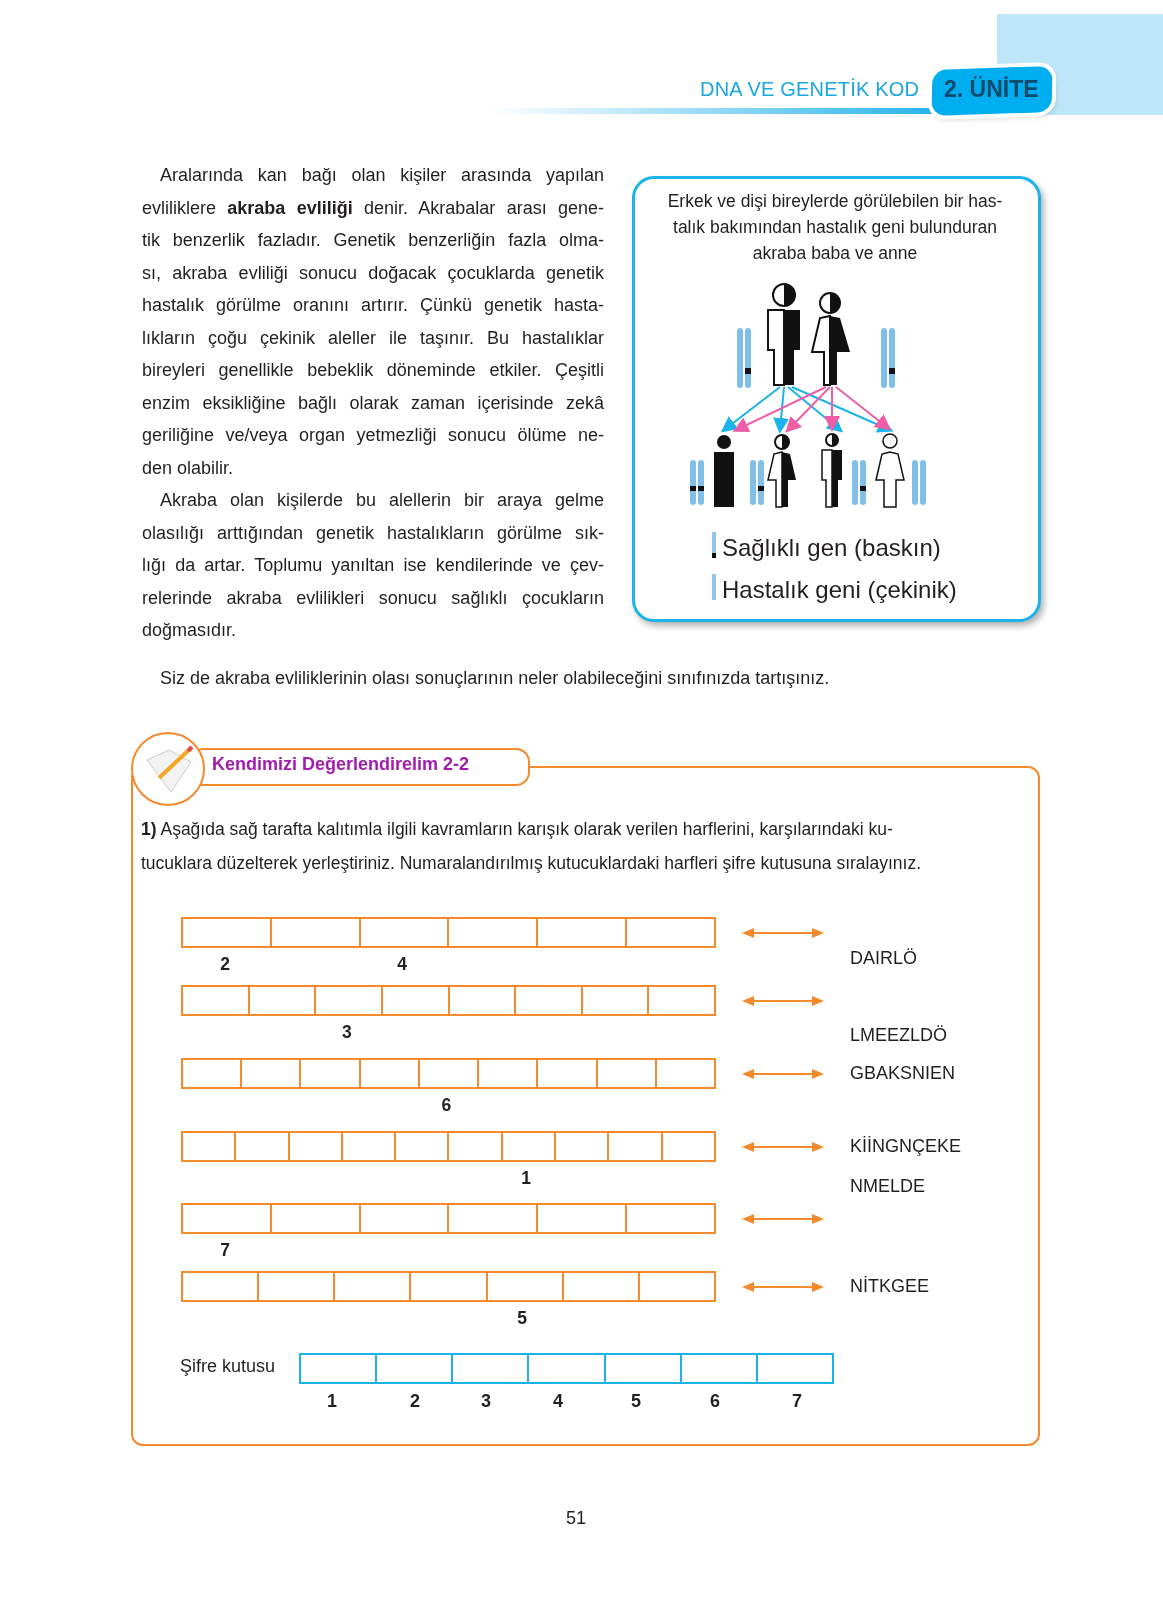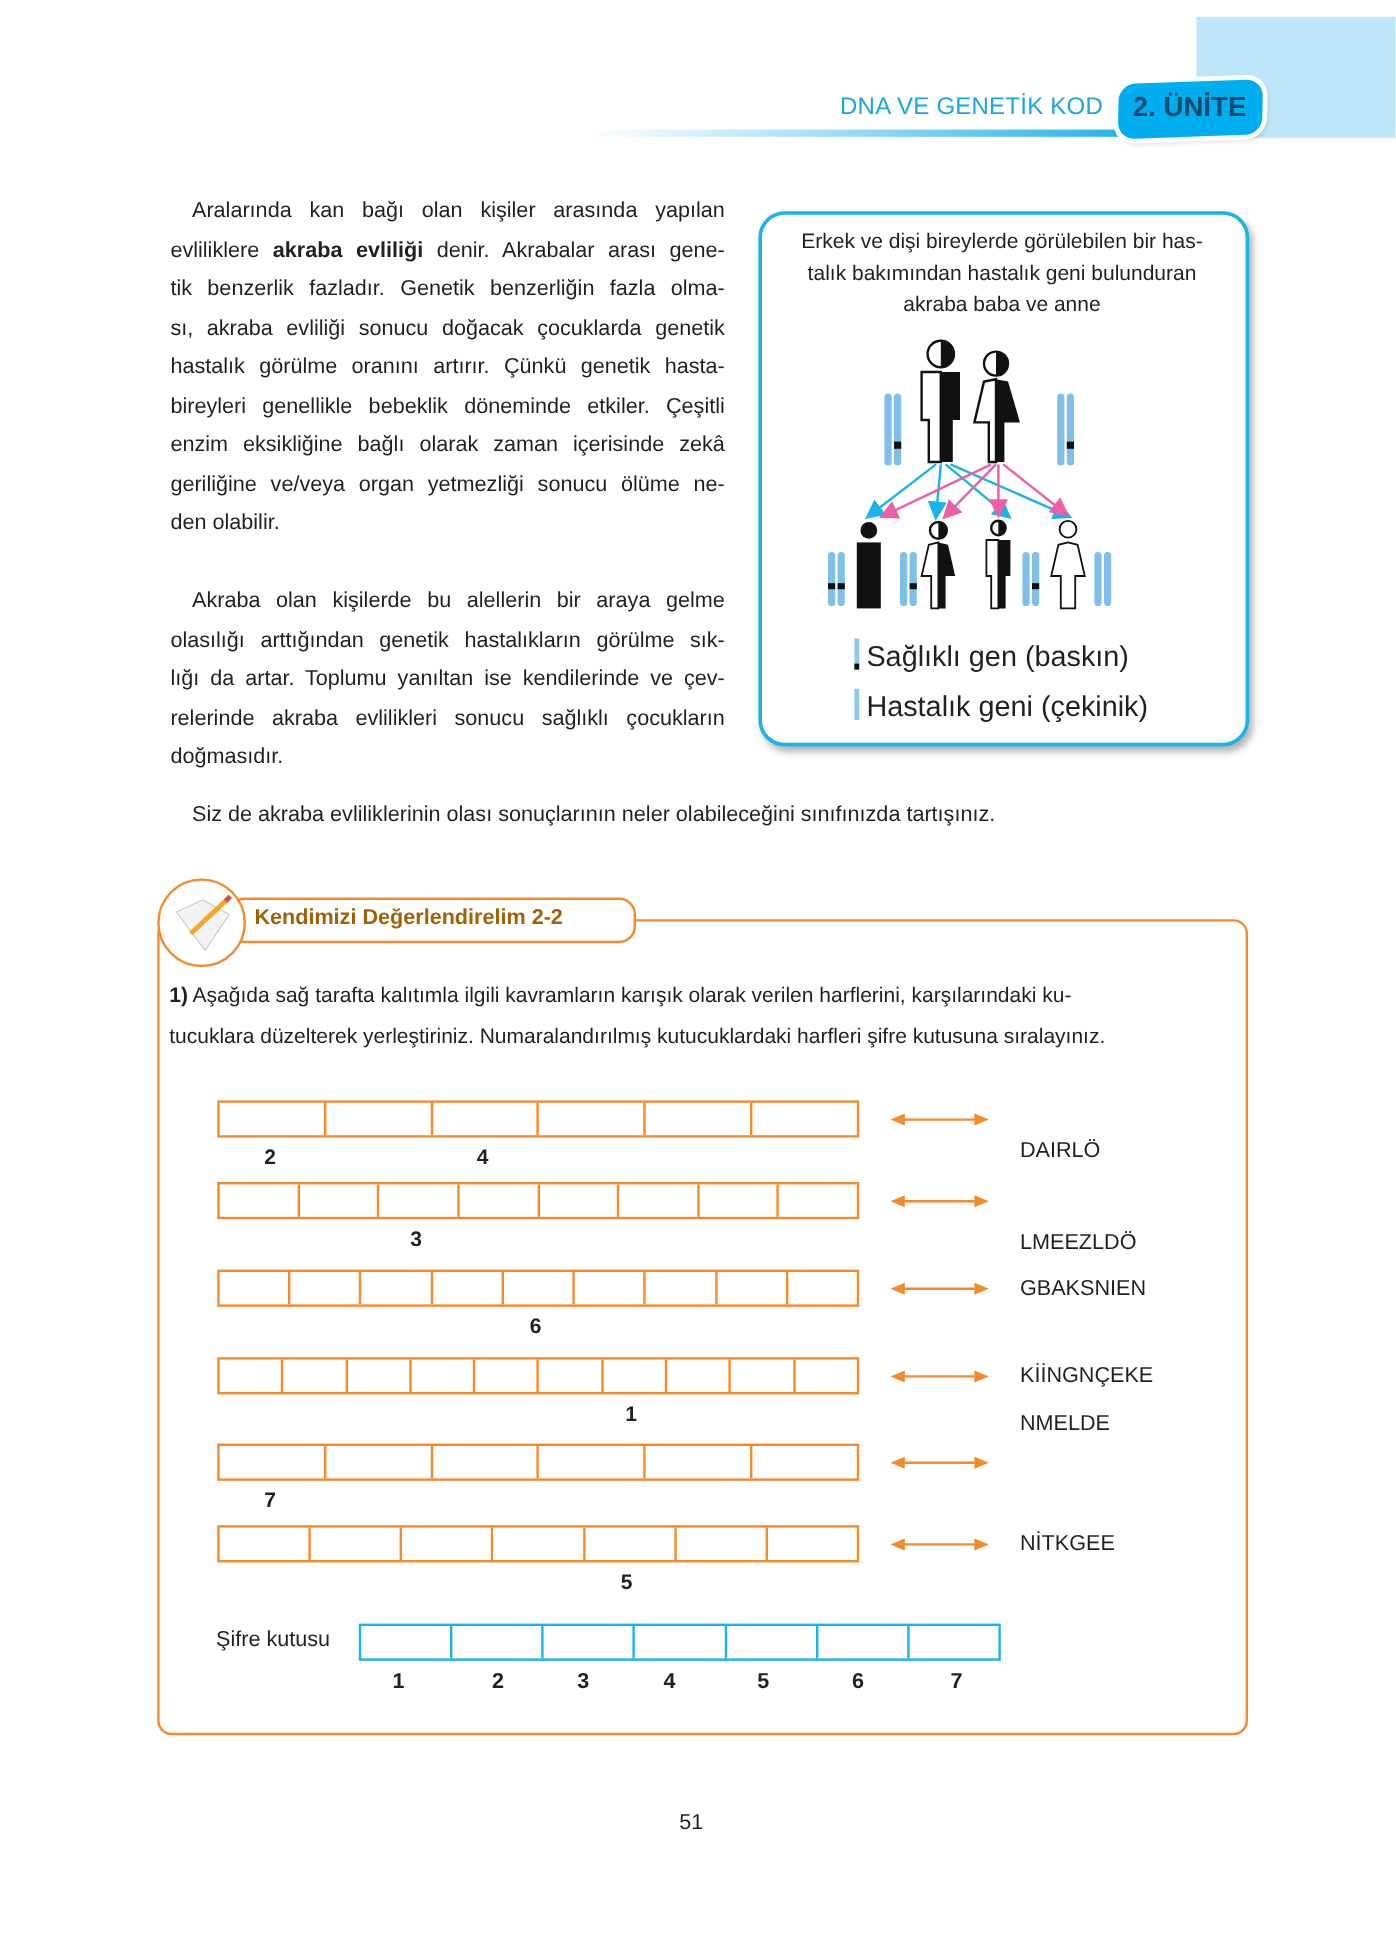--- a/index.html
+++ b/index.html
@@ -19,21 +19,21 @@
   b{font-weight:bold;}
   .full-line{position:absolute;left:160px;top:668px;font-size:18px;}
   
   .fig{position:absolute;left:632px;top:176px;width:403px;height:440px;border:3px solid #1ab3ea;border-radius:22px;box-shadow:3px 4px 6px rgba(0,0,0,.3);background:#fff;}
   .fig-cap{position:absolute;left:640px;top:188px;width:390px;text-align:center;font-size:17.5px;line-height:26px;}
   .legend{position:absolute;font-size:24px;}
   .legend-bar{position:absolute;width:4px;height:26px;background:#8ec9ec;}
   
   .assess{position:absolute;left:131px;top:766px;width:905px;height:676px;border:2px solid #f58a2c;border-radius:12px;}
   .assess-tab{position:absolute;left:190px;top:748px;width:336px;height:34px;border:2px solid #f58a2c;border-radius:14px;background:#fff;}
-  .assess-title{position:absolute;left:212px;top:754px;font-size:18px;font-weight:bold;color:#a16207;}
+  .assess-title{position:absolute;left:212px;top:754px;font-size:18px;font-weight:bold;color:#a21caf;}
   .pencil-circle{position:absolute;left:131px;top:732px;width:70px;height:70px;border:2.5px solid #f58a2c;border-radius:50%;background:#fff;}
   .instr{position:absolute;left:141px;width:885px;font-size:17.5px;line-height:34px;}
   .row{position:absolute;left:181px;height:27px;display:flex;border:2px solid #f58a2c;}
   .cell{flex:1;border-right:2px solid #f58a2c;}
   .cell:last-child{border-right:none;}
   .num{position:absolute;font-size:17.5px;font-weight:bold;}
   .arrow{position:absolute;left:742px;width:82px;height:12px;}
   .word{position:absolute;left:850px;font-size:18px;}
   .cipher{position:absolute;left:299px;top:1353px;width:531px;height:27px;display:flex;border:2px solid #1ab3ea;}
   .cipher .cell{border-right:2px solid #1ab3ea;}
@@ -50,20 +50,21 @@
 <div class="hdr-title">DNA VE GENETİK KOD</div>
 <div class="unit-badge"></div>
 <div class="unit-text">2. ÜNİTE</div>
 
 <div class="para" id="p1" style="top:159px;">
     <span class="line ind">Aralarında kan bağı olan kişiler arasında yapılan</span>
     <span class="line">evliliklere <b>akraba evliliği</b> denir. Akrabalar arası gene-</span>
     <span class="line">tik benzerlik fazladır. Genetik benzerliğin fazla olma-</span>
     <span class="line">sı, akraba evliliği sonucu doğacak çocuklarda genetik</span>
     <span class="line">hastalık görülme oranını artırır. Çünkü genetik hasta-</span>
+    <span class="line">lıkların çoğu çekinik aleller ile taşınır. Bu hastalıklar</span>
     <span class="line">bireyleri genellikle bebeklik döneminde etkiler. Çeşitli</span>
     <span class="line">enzim eksikliğine bağlı olarak zaman içerisinde zekâ</span>
     <span class="line">geriliğine ve/veya organ yetmezliği sonucu ölüme ne-</span>
     <span class="line last">den olabilir.</span>
   </div>
 
 <div class="para" id="p2" style="top:484px;">
     <span class="line ind">Akraba olan kişilerde bu alellerin bir araya gelme</span>
     <span class="line">olasılığı arttığından genetik hastalıkların görülme sık-</span>
     <span class="line">lığı da artar. Toplumu yanıltan ise kendilerinde ve çev-</span>

